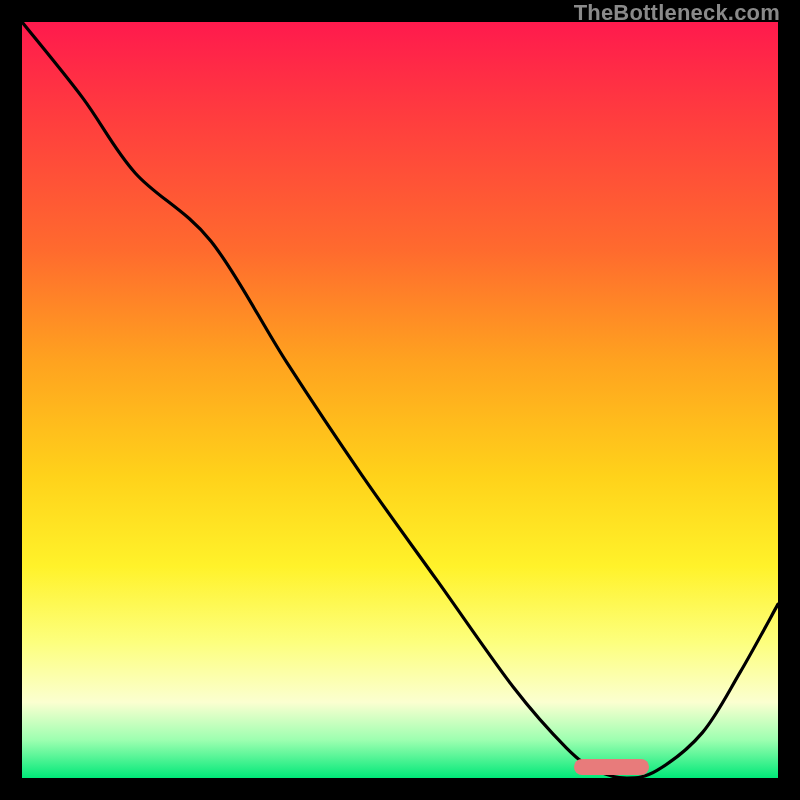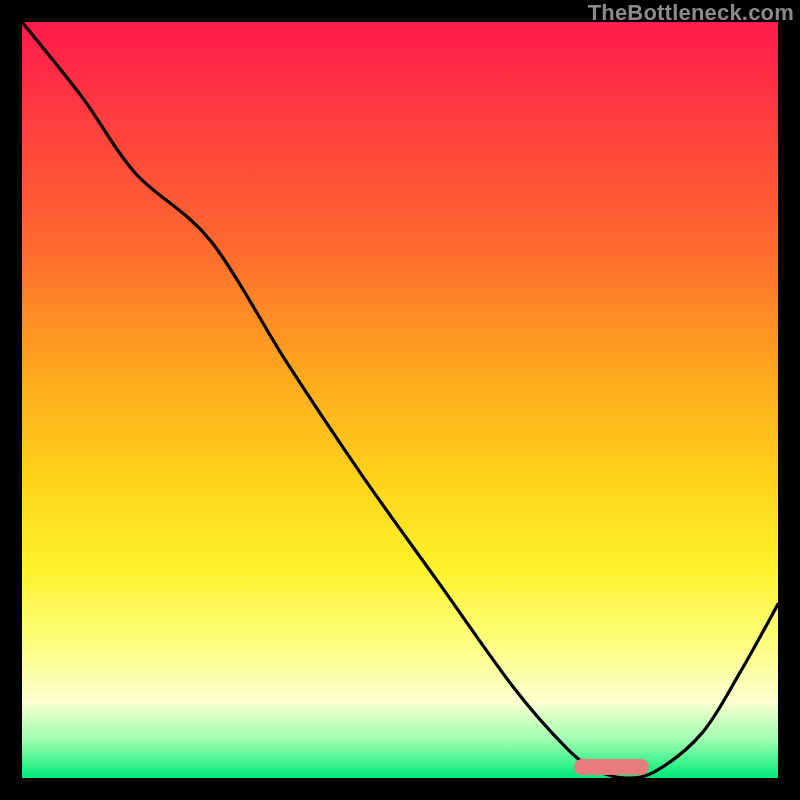--- a/index.html
+++ b/index.html
@@ -35,21 +35,21 @@
       #fff22a 72%,
       #fdff7d 82%,
       #fbffd0 90%,
       #9cffb0 95%,
       #00e878 100%
     );
   }
   .watermark {
     position: absolute;
     top: 0px;
-    right: 6px;
+    right: 20px;
     color: #8a8a8a;
     font-size: 22px;
     font-weight: 600;
     letter-spacing: 0.2px;
     user-select: none;
   }
   svg.curve {
     position: absolute;
     left: 0;
     top: 0;

